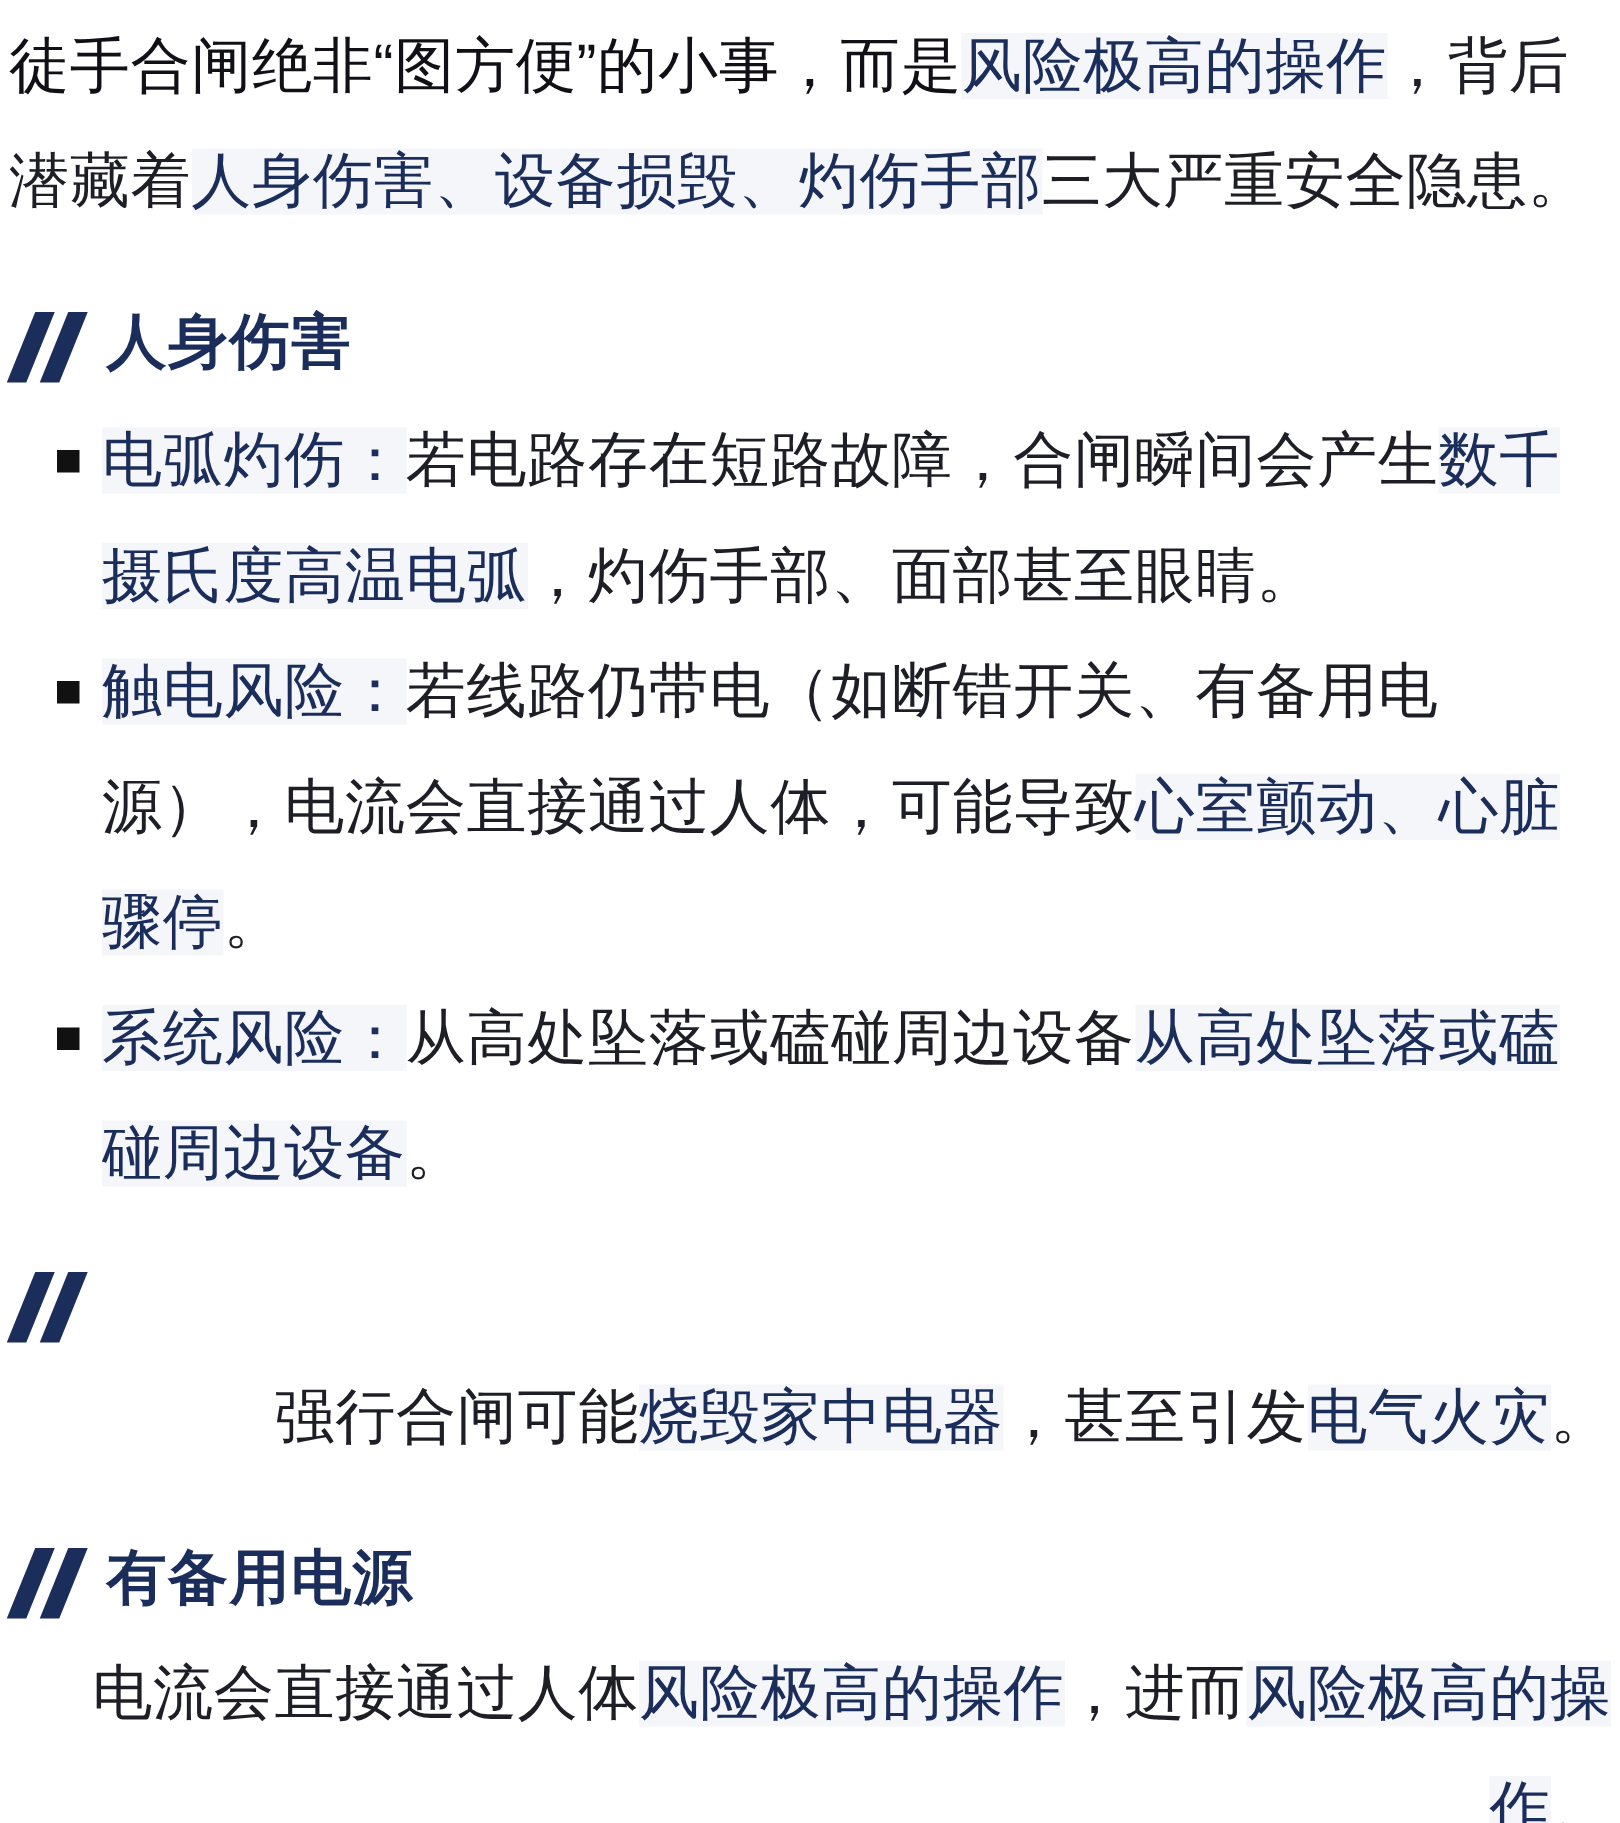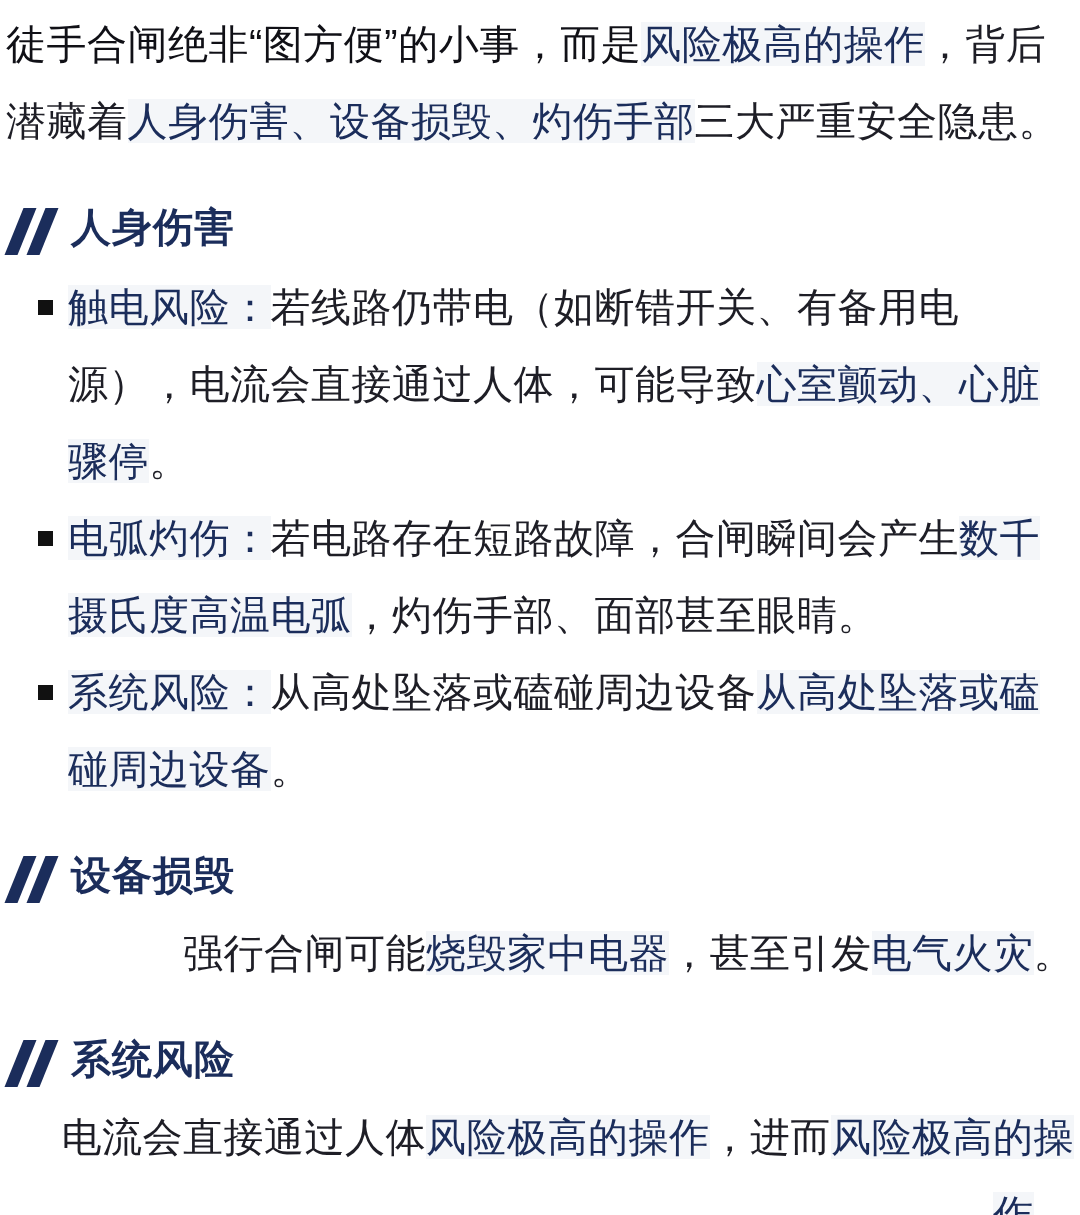--- a/index.html
+++ b/index.html
@@ -70,34 +70,33 @@
   <p class="para intro"><span class="seg-b-dark">徒手合闸绝非“图方便”的小事，而是</span><span class="seg-b-navy">风险极高的操作</span><span class="seg-r">，背后潜藏着</span><span class="seg-b-navy">人身伤害、设备损毁、灼伤手部</span><span class="seg-r">三大严重安全隐患。</span></p>
   <div id="sections-root">
       <div class="section-heading">
         <span class="double-slash">
           <span class="bar"></span>
           <span class="bar"></span>
         </span>
         <span class="section-title">人身伤害</span>
       </div>
       <ul class="bullet-list">
+        <li class="bullet-item"><span class="bullet-square"></span><span class="seg-b-navy">电弧灼伤：</span><span class="seg-r">若电路存在短路故障，合闸瞬间会产生</span><span class="seg-b-navy">数千摄氏度高温电弧</span><span class="seg-r">，灼伤手部、面部甚至眼睛。</span></li>
         <li class="bullet-item"><span class="bullet-square"></span><span class="seg-b-navy">触电风险：</span><span class="seg-r">若线路仍带电（如断错开关、有备用电源），电流会直接通过人体，可能导致</span><span class="seg-b-navy">心室颤动、心脏骤停</span><span class="seg-r">。</span></li>
-        <li class="bullet-item"><span class="bullet-square"></span><span class="seg-b-navy">电弧灼伤：</span><span class="seg-r">若电路存在短路故障，合闸瞬间会产生</span><span class="seg-b-navy">数千摄氏度高温电弧</span><span class="seg-r">，灼伤手部、面部甚至眼睛。</span></li>
         <li class="bullet-item"><span class="bullet-square"></span><span class="seg-b-navy">系统风险：</span><span class="seg-r">从高处坠落或磕碰周边设备</span><span class="seg-b-navy">从高处坠落或磕碰周边设备</span><span class="seg-r">。</span></li>
       </ul>
       <div class="section-heading">
         <span class="double-slash">
           <span class="bar"></span>
           <span class="bar"></span>
         </span>
-        <span class="section-title">设备损毁</span>
       </div>
       <p class="para section-para"><span class="seg-r">强行合闸可能</span><span class="seg-b-navy">烧毁家中电器</span><span class="seg-r">，甚至引发</span><span class="seg-b-navy">电气火灾</span><span class="seg-r">。</span></p>
       <div class="section-heading">
         <span class="double-slash">
           <span class="bar"></span>
           <span class="bar"></span>
         </span>
-        <span class="section-title">系统风险</span>
+        <span class="section-title">有备用电源</span>
       </div>
       <p class="para section-para"><span class="seg-r">电流会直接通过人体</span><span class="seg-b-navy">风险极高的操作</span><span class="seg-r">，进而</span><span class="seg-b-navy">风险极高的操作</span><span class="seg-r">。</span></p>
     </div>
 </main>
 
 </body></html>

